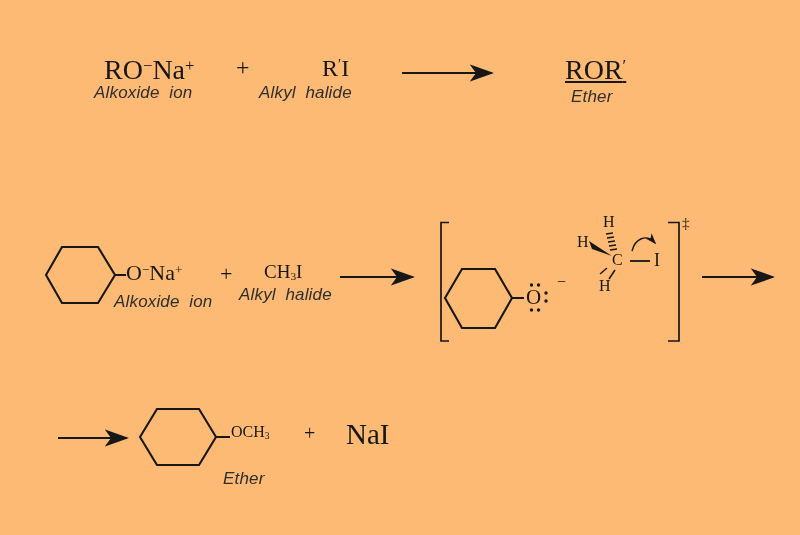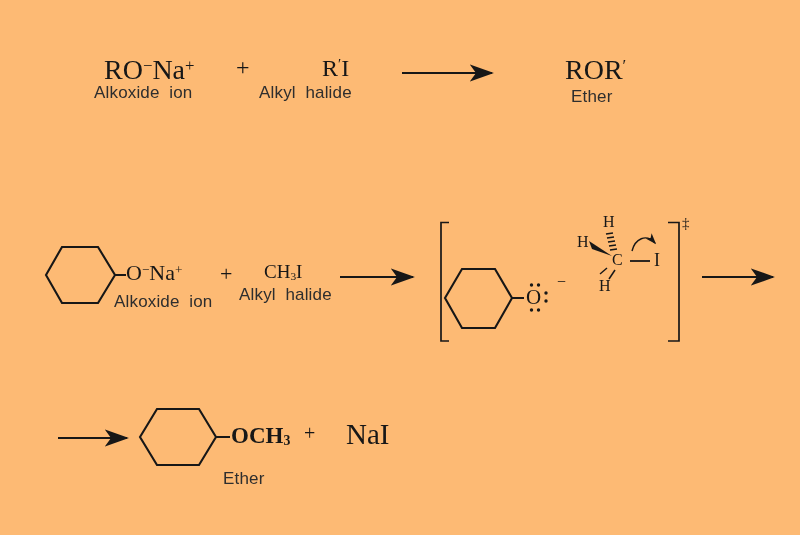--- a/index.html
+++ b/index.html
@@ -9,21 +9,21 @@
   }
   .formula {
     position:absolute; color:#171717; line-height:1; white-space:nowrap;
     font-family:"Liberation Serif","DejaVu Serif",serif;
   }
   .formula sup { font-size:0.60em; vertical-align:0.48em; }
   .formula sub { font-size:0.60em; vertical-align:-0.18em; }
   .chem-label {
     position:absolute; color:#2e2e2e; line-height:1; white-space:nowrap;
     font-family:"Liberation Sans","DejaVu Sans",sans-serif;
-    font-size:17px; word-spacing:0.28em; letter-spacing:0.01em;
+    font-size:17px; word-spacing:0.28em; letter-spacing:0.01em;font-style:italic;
   }
   .plus { position:absolute; color:#171717; line-height:1;
           font-family:"Liberation Serif","DejaVu Serif",serif; }
   .atom { position:absolute; color:#171717; line-height:1; white-space:nowrap;
           font-family:"Liberation Serif","DejaVu Serif",serif; }
   svg.artwork { position:absolute; left:0; top:0; }
 </style>
 </head>
 <body>
 
@@ -91,41 +91,41 @@
   </svg>
 
   <div class="formula" style="left:104px; top:56px; font-size:28px;"><span>RO</span><sup>−</sup><span>Na</span><sup>+</sup></div>
   <div class="chem-label" style="left:94px; top:84px;">Alkoxide ion</div>
 
   <div class="plus" style="left:236px; top:55px; font-size:24px;">+</div>
 
   <div class="formula" style="left:294px; top:56px; font-size:24px;margin-left:28px;"><span>R</span><sup>′</sup><span>I</span></div>
   <div class="chem-label" style="left:259px; top:84px;">Alkyl halide</div>
 
-  <div class="formula" style="left:565px; top:56px; font-size:28px;"><span>ROR</span><sup>′</sup></div>
+  <div class="formula" style="left:565px; top:56px; font-size:28px;text-decoration:underline;"><span>ROR</span><sup>′</sup></div>
   <div class="chem-label" style="left:571px; top:88px;">Ether</div>
 
   <div class="formula" style="left:126px; top:262px; font-size:22px;"><span>O</span><sup>−</sup><span>Na</span><sup>+</sup></div>
   <div class="chem-label" style="left:114px; top:293px;">Alkoxide ion</div>
 
   <div class="plus" style="left:220px; top:263px; font-size:22px;">+</div>
 
   <div class="formula" style="left:264px; top:262px; font-size:19px;"><span>CH</span><sub>3</sub><span>I</span></div>
   <div class="chem-label" style="left:239px; top:286px;">Alkyl halide</div>
 
   <div class="atom" style="left:526px; top:287px; font-size:21px;">O</div>
   <div class="atom" style="left:557px; top:274px; font-size:16px;">−</div>
   <div class="atom" style="left:603px; top:214px; font-size:16px;">H</div>
   <div class="atom" style="left:577px; top:234px; font-size:16px;">H</div>
   <div class="atom" style="left:612px; top:252px; font-size:16px;">C</div>
   <div class="atom" style="left:599px; top:278px; font-size:16px;">H</div>
   <div class="atom" style="left:654px; top:251px; font-size:18px;">I</div>
   <div class="atom" style="left:682px; top:216px; font-size:15px;">‡</div>
 
-  <div class="formula" style="left:231px; top:424px; font-size:23px;font-weight:bold;"><span>OCH</span><sub>3</sub></div>
+  <div class="formula" style="left:231px; top:424px; font-size:16px;"><span>OCH</span><sub>3</sub></div>
 
   <div class="plus" style="left:304px; top:423px; font-size:20px;">+</div>
 
   <div class="formula" style="left:346px; top:420px; font-size:29px;">NaI</div>
 
   <div class="chem-label" style="left:223px; top:470px;">Ether</div>
 
 </div>
 
 </body></html>

